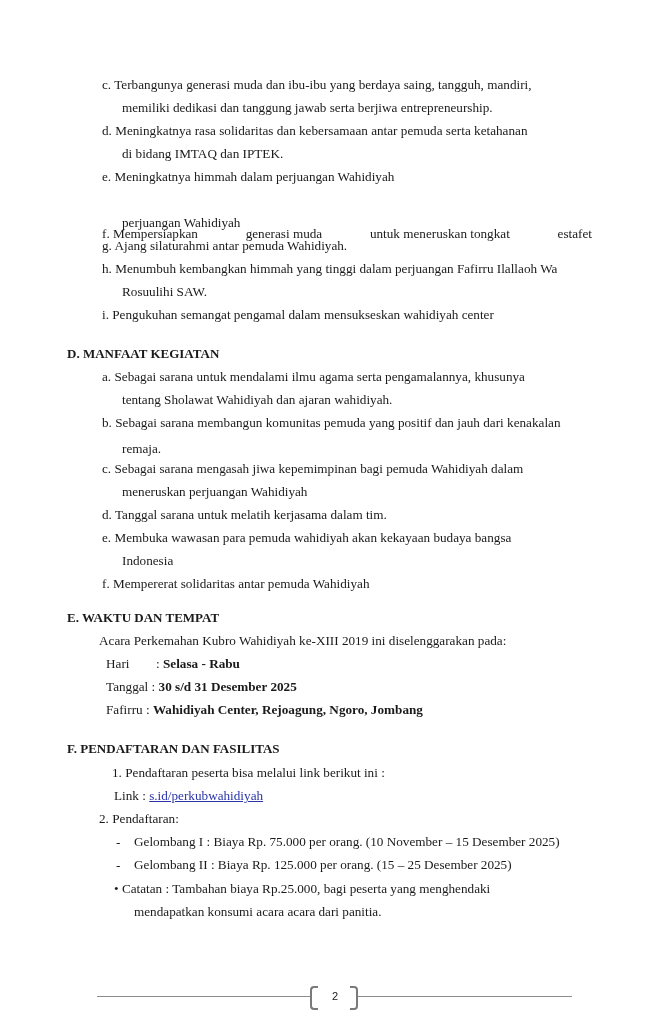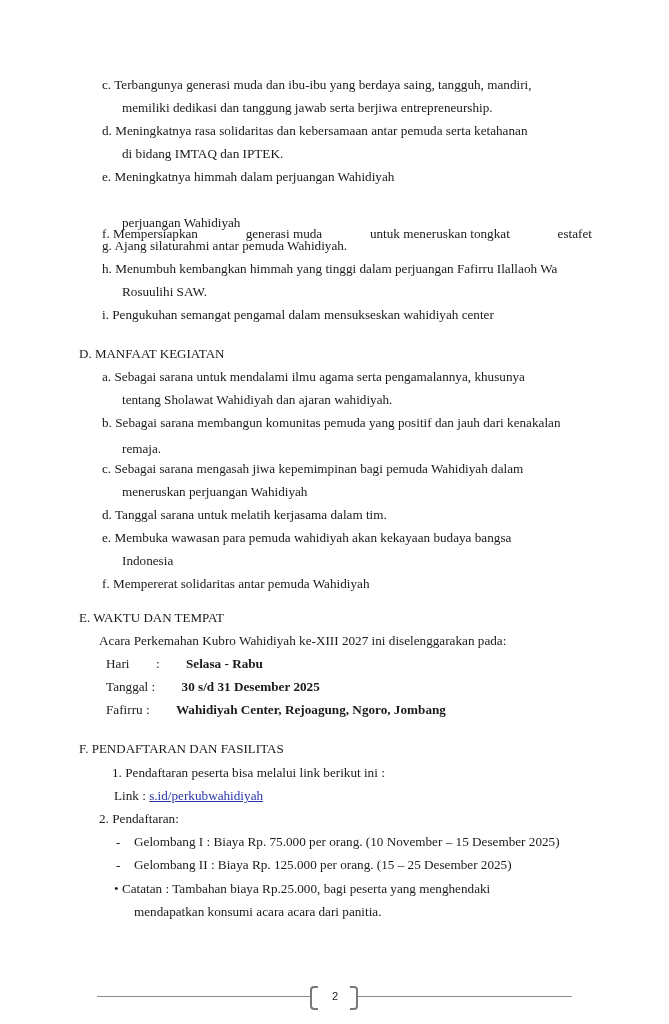--- a/index.html
+++ b/index.html
@@ -2,22 +2,22 @@
 <html><head>
   <meta charset="utf-8">
   <style>
     html, body { margin: 0; padding: 0; background: #ffffff; }
     body {
       width: 669px; height: 1024px; position: relative; overflow: hidden;
       font-family: "Liberation Serif", "DejaVu Serif", serif;
       color: #1a1a1a; font-size: 13.2px;
     }
     .line { position: absolute; white-space: nowrap; line-height: 18px; }
-    .b { font-weight: bold; margin-left: 23px; }
-    .heading { font-weight: normal; font-size: 13px; left: 79px; }
+    .b { font-weight: bold; }
+    .heading { font-weight: bold; font-size: 13px; left: 67px; }
     .justify-row { position: absolute; left: 102px; width: 490px; display: flex; justify-content: space-between; line-height: 18px; margin-top: 34px; }
     a.link { color: #2a36a8; text-decoration: underline; }
     .footer-line { position: absolute; top: 996px; height: 1px; background: #8c8c8c; }
     .brace { position: absolute; top: 986px; width: 6px; height: 20px; border: 2px solid #7a7a7a; }
     .brace.left { left: 310px; border-right: none; border-radius: 4px 0 0 4px; }
     .brace.right { left: 350px; border-left: none; border-radius: 0 4px 4px 0; }
     .page-num { position: absolute; top: 988px; left: 320px; width: 30px; text-align: center; font-family: "Liberation Sans", "DejaVu Sans", sans-serif; font-size: 11px; line-height: 16px; }
   </style>
 </head>
 <body>
@@ -45,21 +45,21 @@
 <div class="line" style="top:414px;left:102px">b. Sebagai sarana membangun komunitas pemuda yang positif dan jauh dari kenakalan</div>
 <div class="line" style="top:440px;left:122px">remaja.</div>
 <div class="line" style="top:460px;left:102px">c. Sebagai sarana mengasah jiwa kepemimpinan bagi pemuda Wahidiyah dalam</div>
 <div class="line" style="top:483px;left:122px">meneruskan perjuangan Wahidiyah</div>
 <div class="line" style="top:506px;left:102px">d. Tanggal sarana untuk melatih kerjasama dalam tim.</div>
 <div class="line" style="top:529px;left:102px">e. Membuka wawasan para pemuda wahidiyah akan kekayaan budaya bangsa</div>
 <div class="line" style="top:552px;left:122px">Indonesia</div>
 <div class="line" style="top:575px;left:102px">f. Mempererat solidaritas antar pemuda Wahidiyah</div>
 
 <div class="line heading" style="top:609px">E. WAKTU DAN TEMPAT</div>
-<div class="line" style="top:632px;left:99px">Acara Perkemahan Kubro Wahidiyah ke-XIII 2027 ini diselenggarakan pada:</div>
+<div class="line" style="top:632px;left:99px">Acara Perkemahan Kubro Wahidiyah ke-XIII 2019 ini diselenggarakan pada:</div>
 <div class="line" style="top:655px;left:106px">Hari</div>
 <div class="line" style="top:655px;left:156px">
   <span>:</span>
   <span class="b">Selasa - Rabu</span>
 </div>
 <div class="line" style="top:678px;left:106px">
   <span>Tanggal :</span>
   <span class="b">30 s/d 31 Desember 2025</span>
 </div>
 <div class="line" style="top:701px;left:106px">

